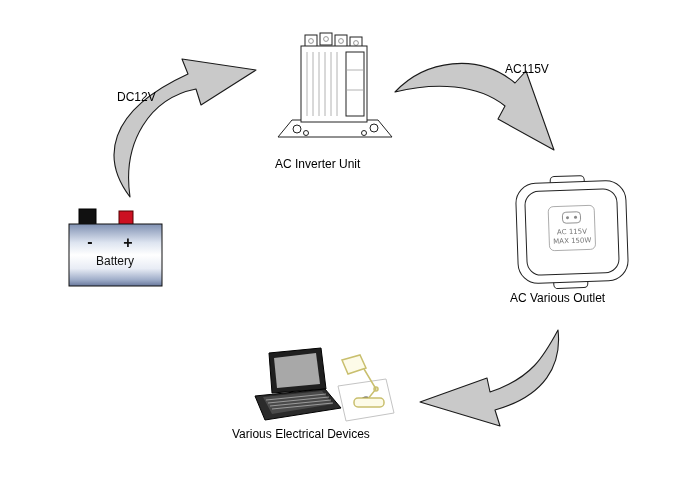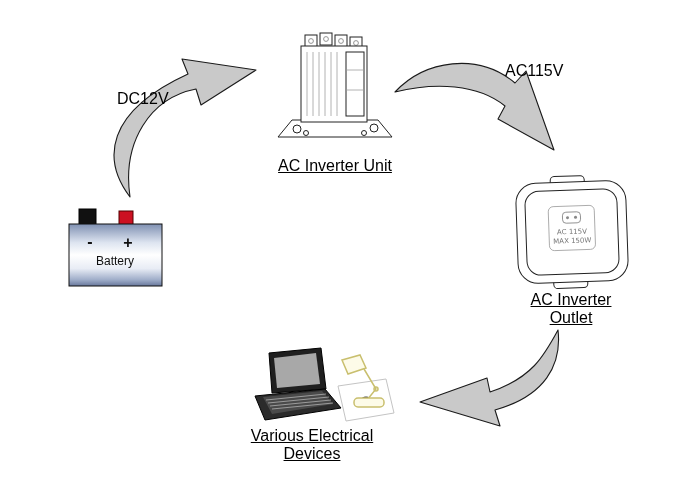--- a/index.html
+++ b/index.html
@@ -7,25 +7,25 @@
     position: relative;
     width: 700px;
     height: 490px;
     background: #ffffff;
     overflow: hidden;
     font-family: "Liberation Sans", sans-serif;
   }
   #scene { position: absolute; left: 0; top: 0; }
   .label {
     position: absolute;
-    font-size: 16px;
+    font-size: 12px;
     color: #000000;
     white-space: nowrap;
   }
-  .label.center { text-align: center; white-space: normal; text-decoration: underline; }
+  .label.center { white-space: normal; }
   .arrow { stroke: #1a1a1a; stroke-width: 1.1; stroke-linejoin: round; }
   .line  { fill: #ffffff; stroke: #222222; stroke-width: 1; }
   .thin  { stroke: #999999; stroke-width: 0.75; fill: none; }
   .gray  { stroke: #888888; fill: none; stroke-width: 0.9; }
   .lamp  { stroke: #c9bf6e; stroke-width: 1.5; fill: #fdfbe8; }
   .lampline { stroke: #c9bf6e; stroke-width: 1.5; fill: none; }
   .batSign { font-family: "Liberation Sans", sans-serif; font-size: 16px; font-weight: bold; fill: #101010; text-anchor: middle; }
   .batText { font-family: "Liberation Sans", sans-serif; font-size: 12px; fill: #101010; text-anchor: middle; }
   .tiny { font-family: "DejaVu Sans", sans-serif; font-size: 7px; fill: #777777; text-anchor: middle; }
 </style>
@@ -113,17 +113,17 @@
       <rect class="lamp" x="354" y="398" width="30" height="9" rx="4"></rect>
     </g>
   </svg>
 
   <div class="label" style="left:117px; top:90px;text-align:right;">DC12V</div>
 
   <div class="label" style="left:505px; top:62px;">AC115V</div>
 
   <div class="label center" style="left:275px; top:157px; width:120px;">AC Inverter Unit</div>
 
-  <div class="label center" style="left:510px; top:291px; width:122px;">AC Inverter Outlet</div>
+  <div class="label center" style="left:510px; top:291px; width:122px;">AC Various Outlet</div>
 
   <div class="label center" style="left:232px; top:427px; width:160px;">Various Electrical Devices</div>
 
 </div>
 
 </body></html>

